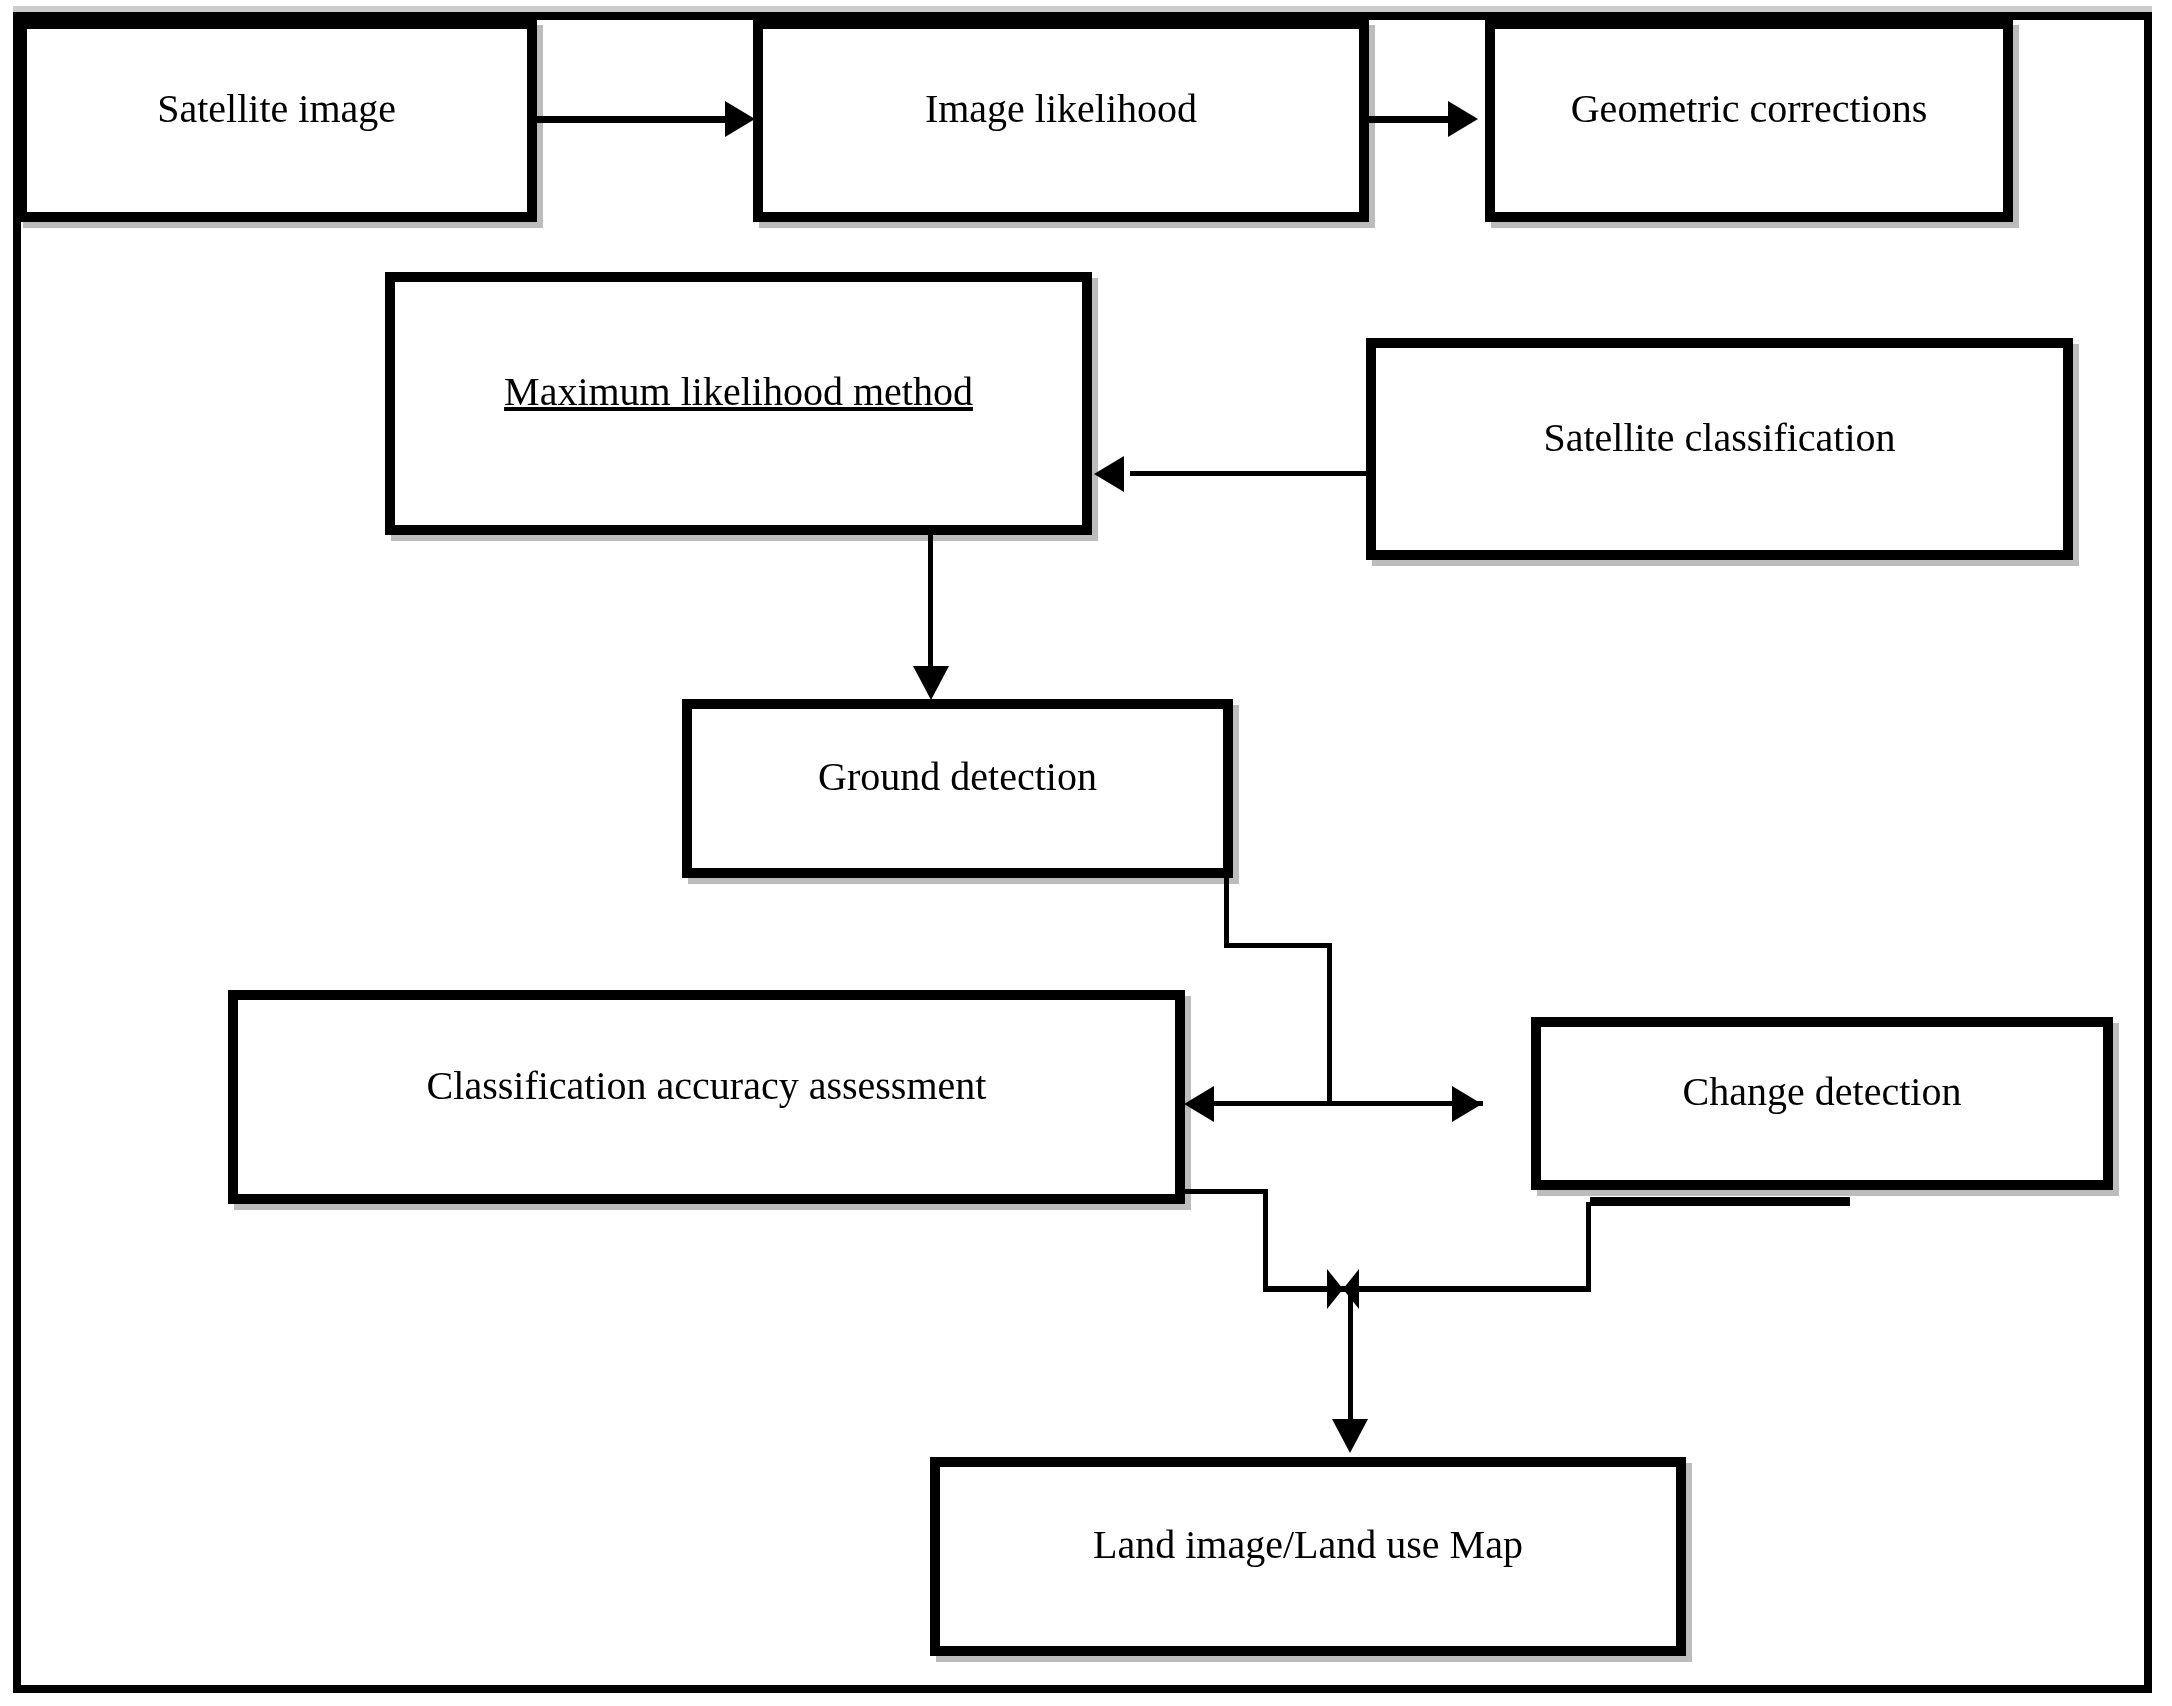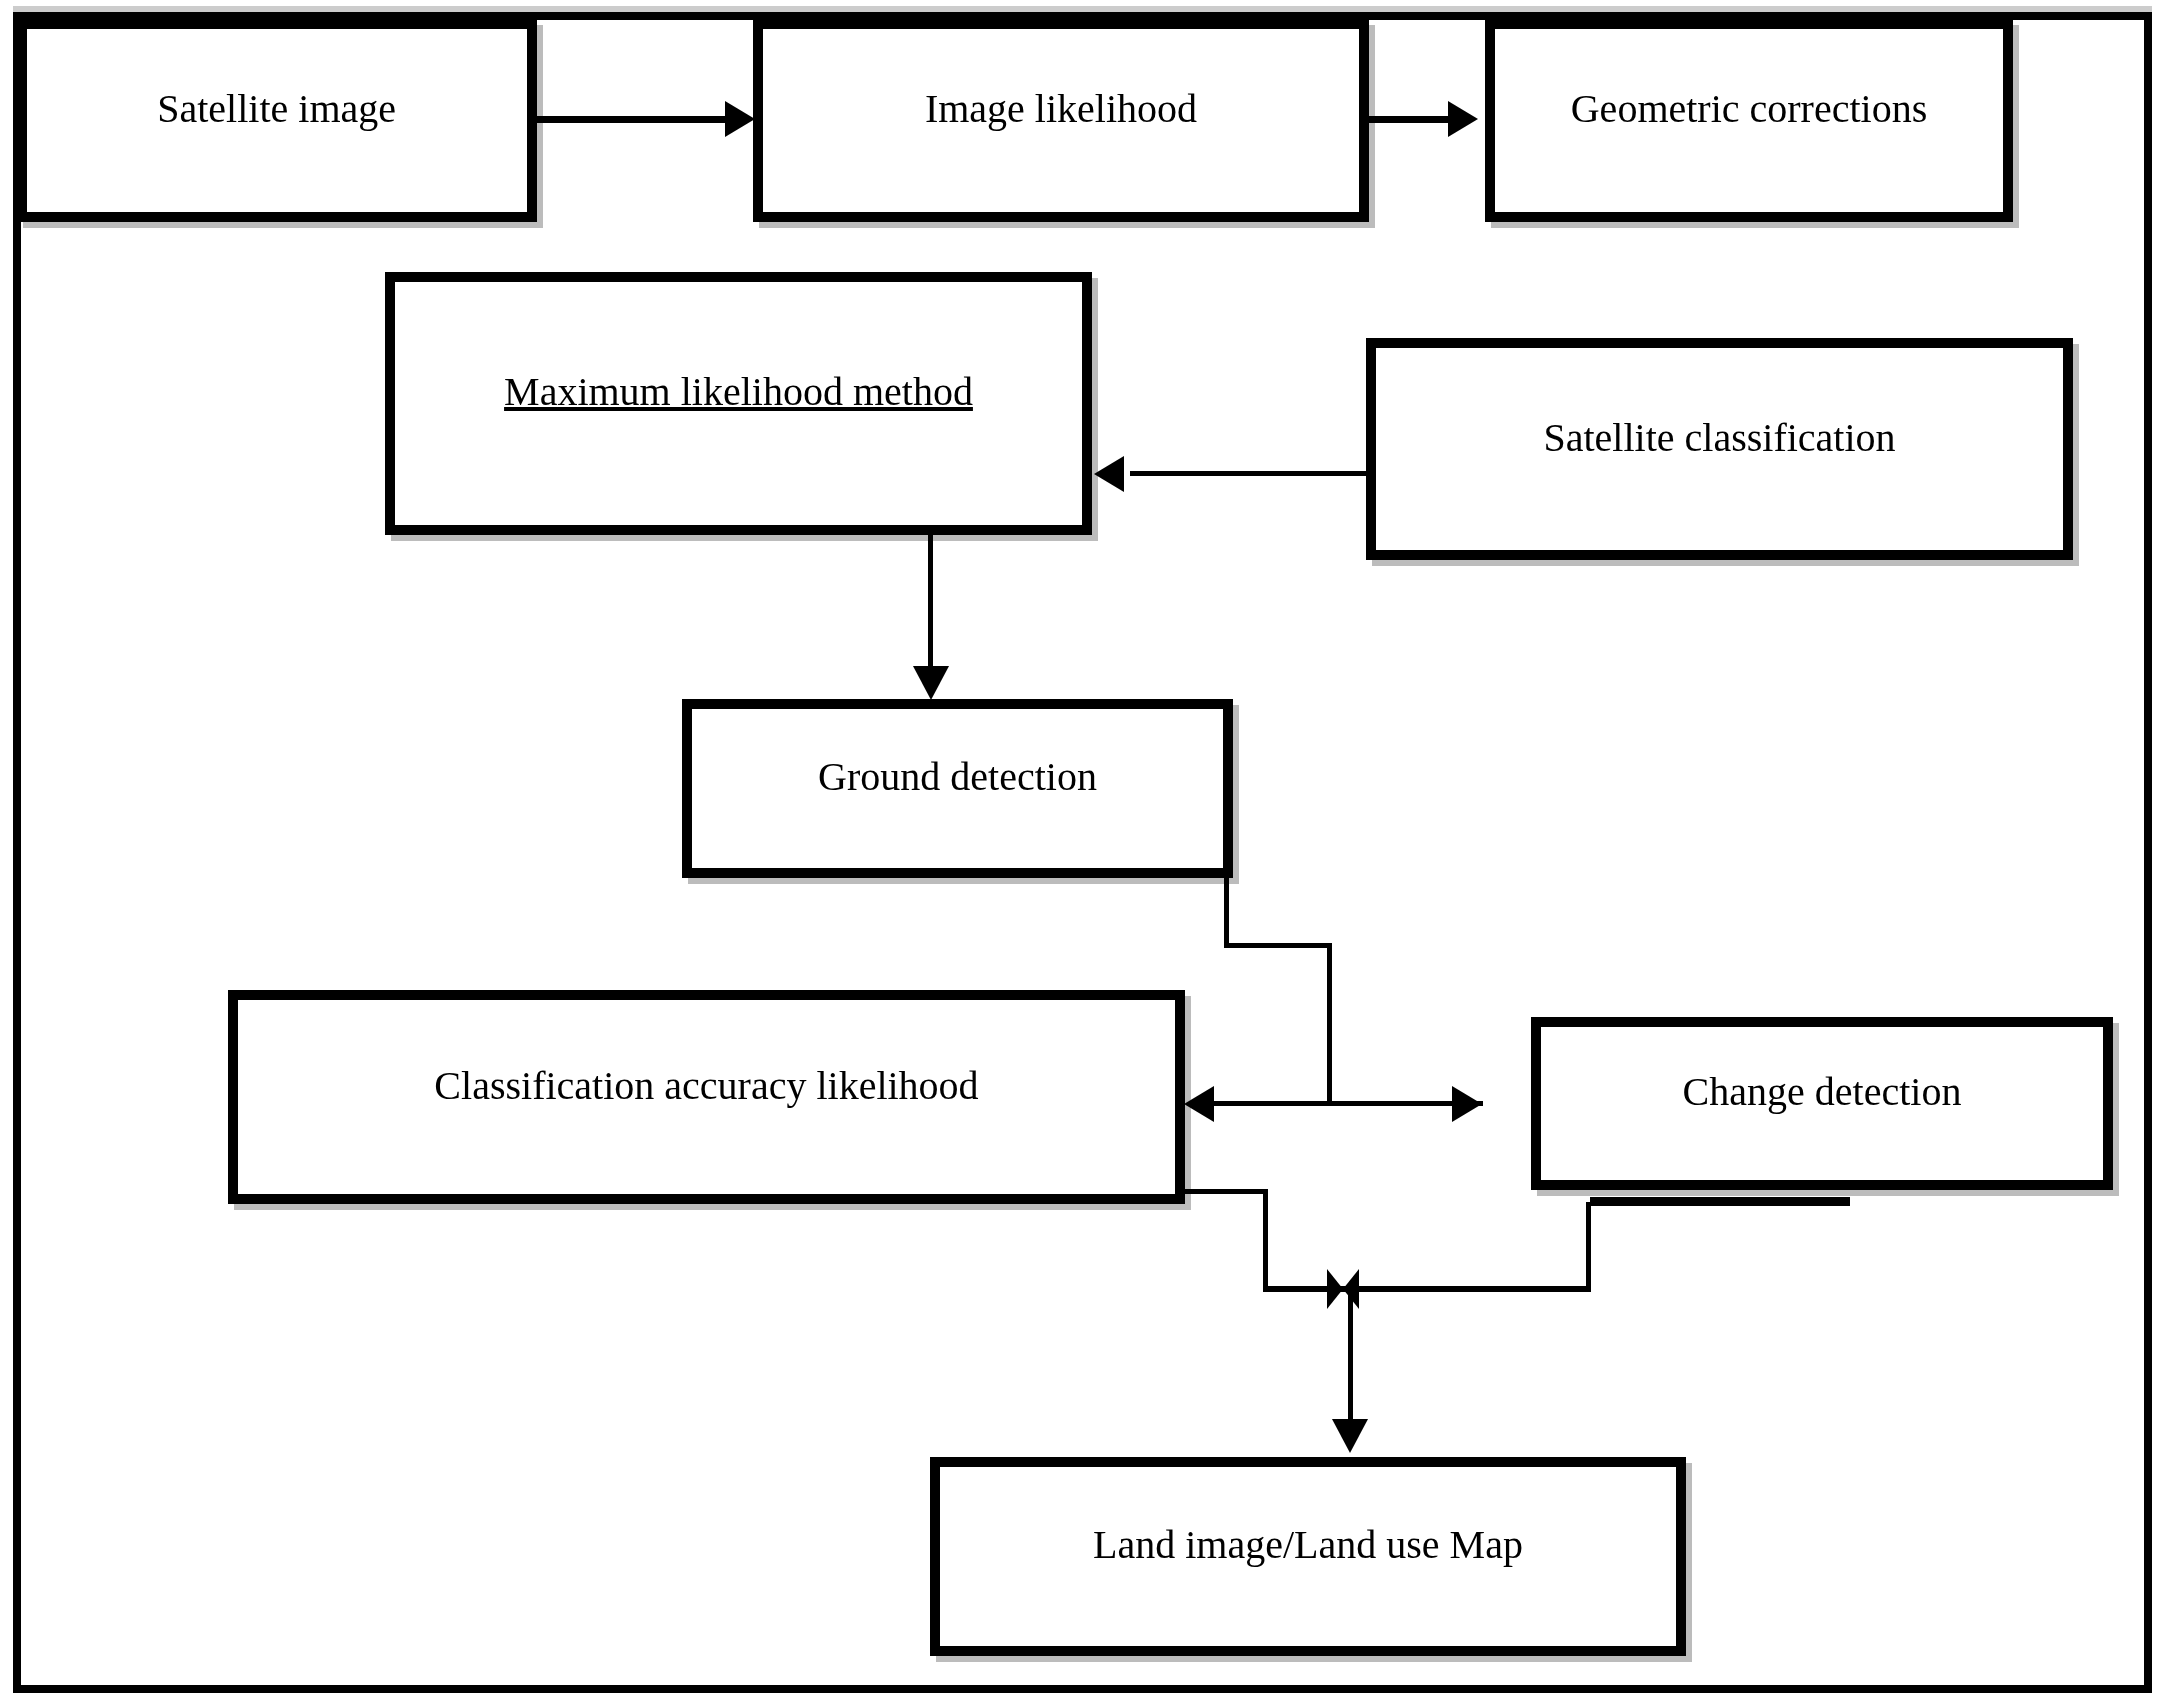--- a/index.html
+++ b/index.html
@@ -71,21 +71,21 @@
 
   <div class="box" style="left:1366px;top:338px;width:707px;height:222px;">
     <span class="lbl">Satellite classification</span>
   </div>
 
   <div class="box" style="left:682px;top:699px;width:551px;height:179px;">
     <span class="lbl">Ground detection</span>
   </div>
 
   <div class="box" style="left:228px;top:990px;width:957px;height:214px;">
-    <span class="lbl">Classification accuracy likelihood</span>
+    <span class="lbl">Classification accuracy assessment</span>
   </div>
 
   <div class="box" style="left:1531px;top:1017px;width:582px;height:173px;">
     <span class="lbl">Change detection</span>
   </div>
 
   <div class="box" style="left:930px;top:1457px;width:756px;height:199px;">
     <span class="lbl">Land image/Land use Map</span>
   </div>
 

